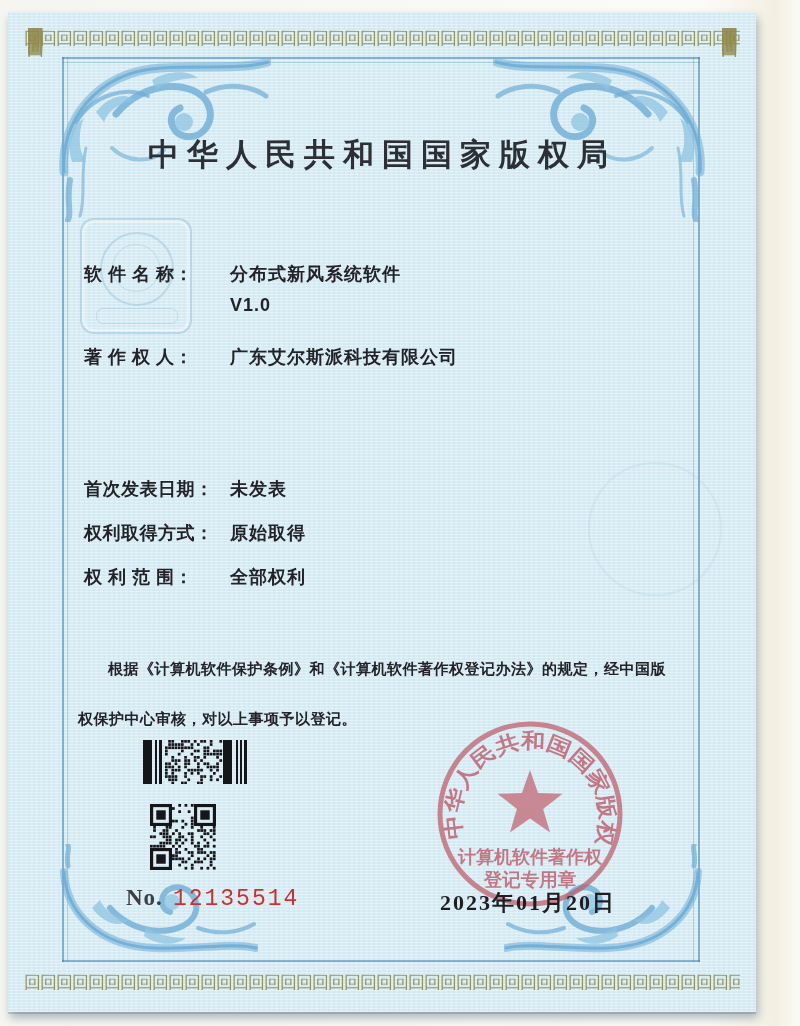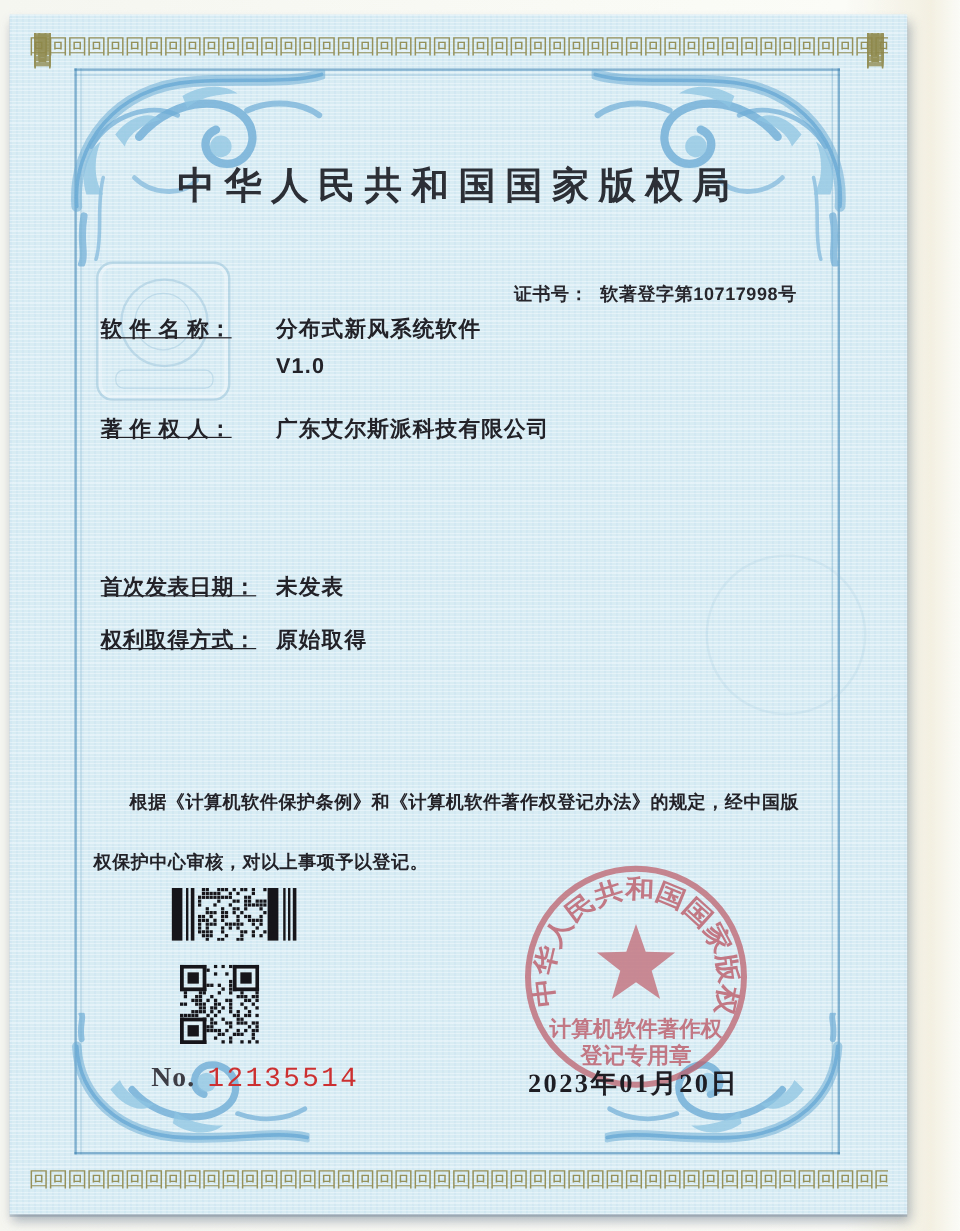--- a/index.html
+++ b/index.html
@@ -60,21 +60,21 @@
     font-family:"Liberation Serif",serif;font-weight:bold;font-size:38px;
     letter-spacing:6px;color:#2b2d34;
   }
   .certno{
     position:absolute;top:224px;right:92px;font-size:15px;font-weight:bold;color:#26262c;
     letter-spacing:.5px;
   }
   .certno .lbl{margin-right:10px;}
   
   .field{position:absolute;left:76px;font-size:18px;font-weight:bold;color:#222228;white-space:nowrap;}
-  .field .label{display:inline-block;width:146px;letter-spacing:.5px;text-decoration:underline;}
+  .field .label{display:inline-block;width:146px;letter-spacing:.5px;}
   .field .value{letter-spacing:1px;text-align:right;}
   
   .statement{
     position:absolute;left:70px;top:632px;width:600px;
     font-size:15px;font-weight:bold;color:#222228;line-height:50px;
     text-indent:2em;letter-spacing:.5px;
   }
   
   .barcode{position:absolute;left:135px;top:728px;}
   .qrcode{position:absolute;left:142px;top:792px;}
@@ -181,38 +181,38 @@
   </div>
 
   <div class="emboss">
     <div class="c1"></div>
       <div class="c2"></div>
       <div class="dots"></div>
   </div>
   <div class="wm-circle"></div>
 
   <div class="t-authority">中华人民共和国国家版权局</div>
-  <div class="certno">
-    <span class="lbl">证书号：</span><span>软著登字第10717998号</span>
-  </div>
 
   <div class="field" style="top:250px;">
     <span class="label">软 件 名 称：</span><span class="value">分布式新风系统软件</span>
   </div>
   <div class="field" style="top:283px;left:222px;">
     <span class="value">V1.0</span>
   </div>
   <div class="field" style="top:333px;">
     <span class="label">著 作 权 人：</span><span class="value">广东艾尔斯派科技有限公司</span>
   </div>
   <div class="field" style="top:509px;">
     <span class="label">权利取得方式：</span><span class="value">原始取得</span>
   </div>
   <div class="field" style="top:465px;">
     <span class="label">首次发表日期：</span><span class="value">未发表</span>
+  </div>
+  <div class="field" style="top:553px;">
+    <span class="label">权 利 范 围：</span><span class="value">全部权利</span>
   </div>
 
   <div class="statement">根据《计算机软件保护条例》和《计算机软件著作权登记办法》的规定，经中国版权保护中心审核，对以上事项予以登记。</div>
 
   <div class="barcode">
     <svg id="barcode-svg" width="112" height="44" viewBox="0 0 112 44">
         <rect x="0" y="0" width="9" height="44" fill="#16161a"></rect>
         <rect x="12" y="0" width="2" height="44" fill="#16161a"></rect>
         <rect x="16" y="0" width="3" height="44" fill="#16161a"></rect>
         <rect x="22" y="6.4" width="2.7" height="2.7" fill="#16161a"></rect>

